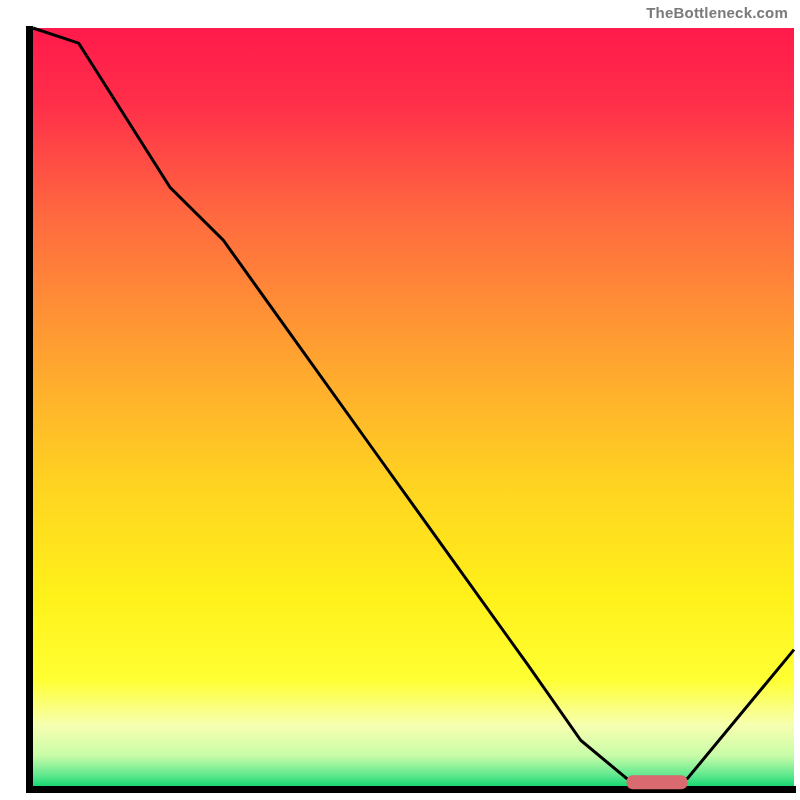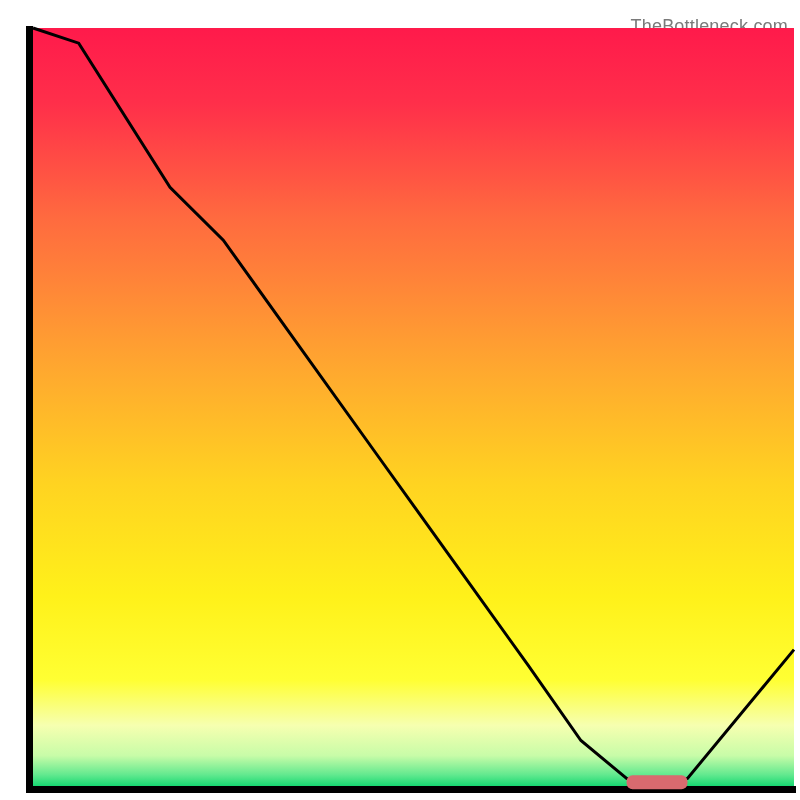--- a/index.html
+++ b/index.html
@@ -10,24 +10,24 @@
     background: #ffffff;
     font-family: Arial, Helvetica, sans-serif;
   }
   .container {
     position: relative;
     width: 800px;
     height: 800px;
   }
   .watermark {
     position: absolute;
-    top: 16px;
+    top: 4px;
     right: 12px;
-    font-size: 18px;
-    font-weight: normal;
+    font-size: 15px;
+    font-weight: bold;
     color: #7a7a7a;
     letter-spacing: 0.2px;
   }
   svg.chart {
     position: absolute;
     top: 0;
     left: 0;
   }
 </style>
 </head>

